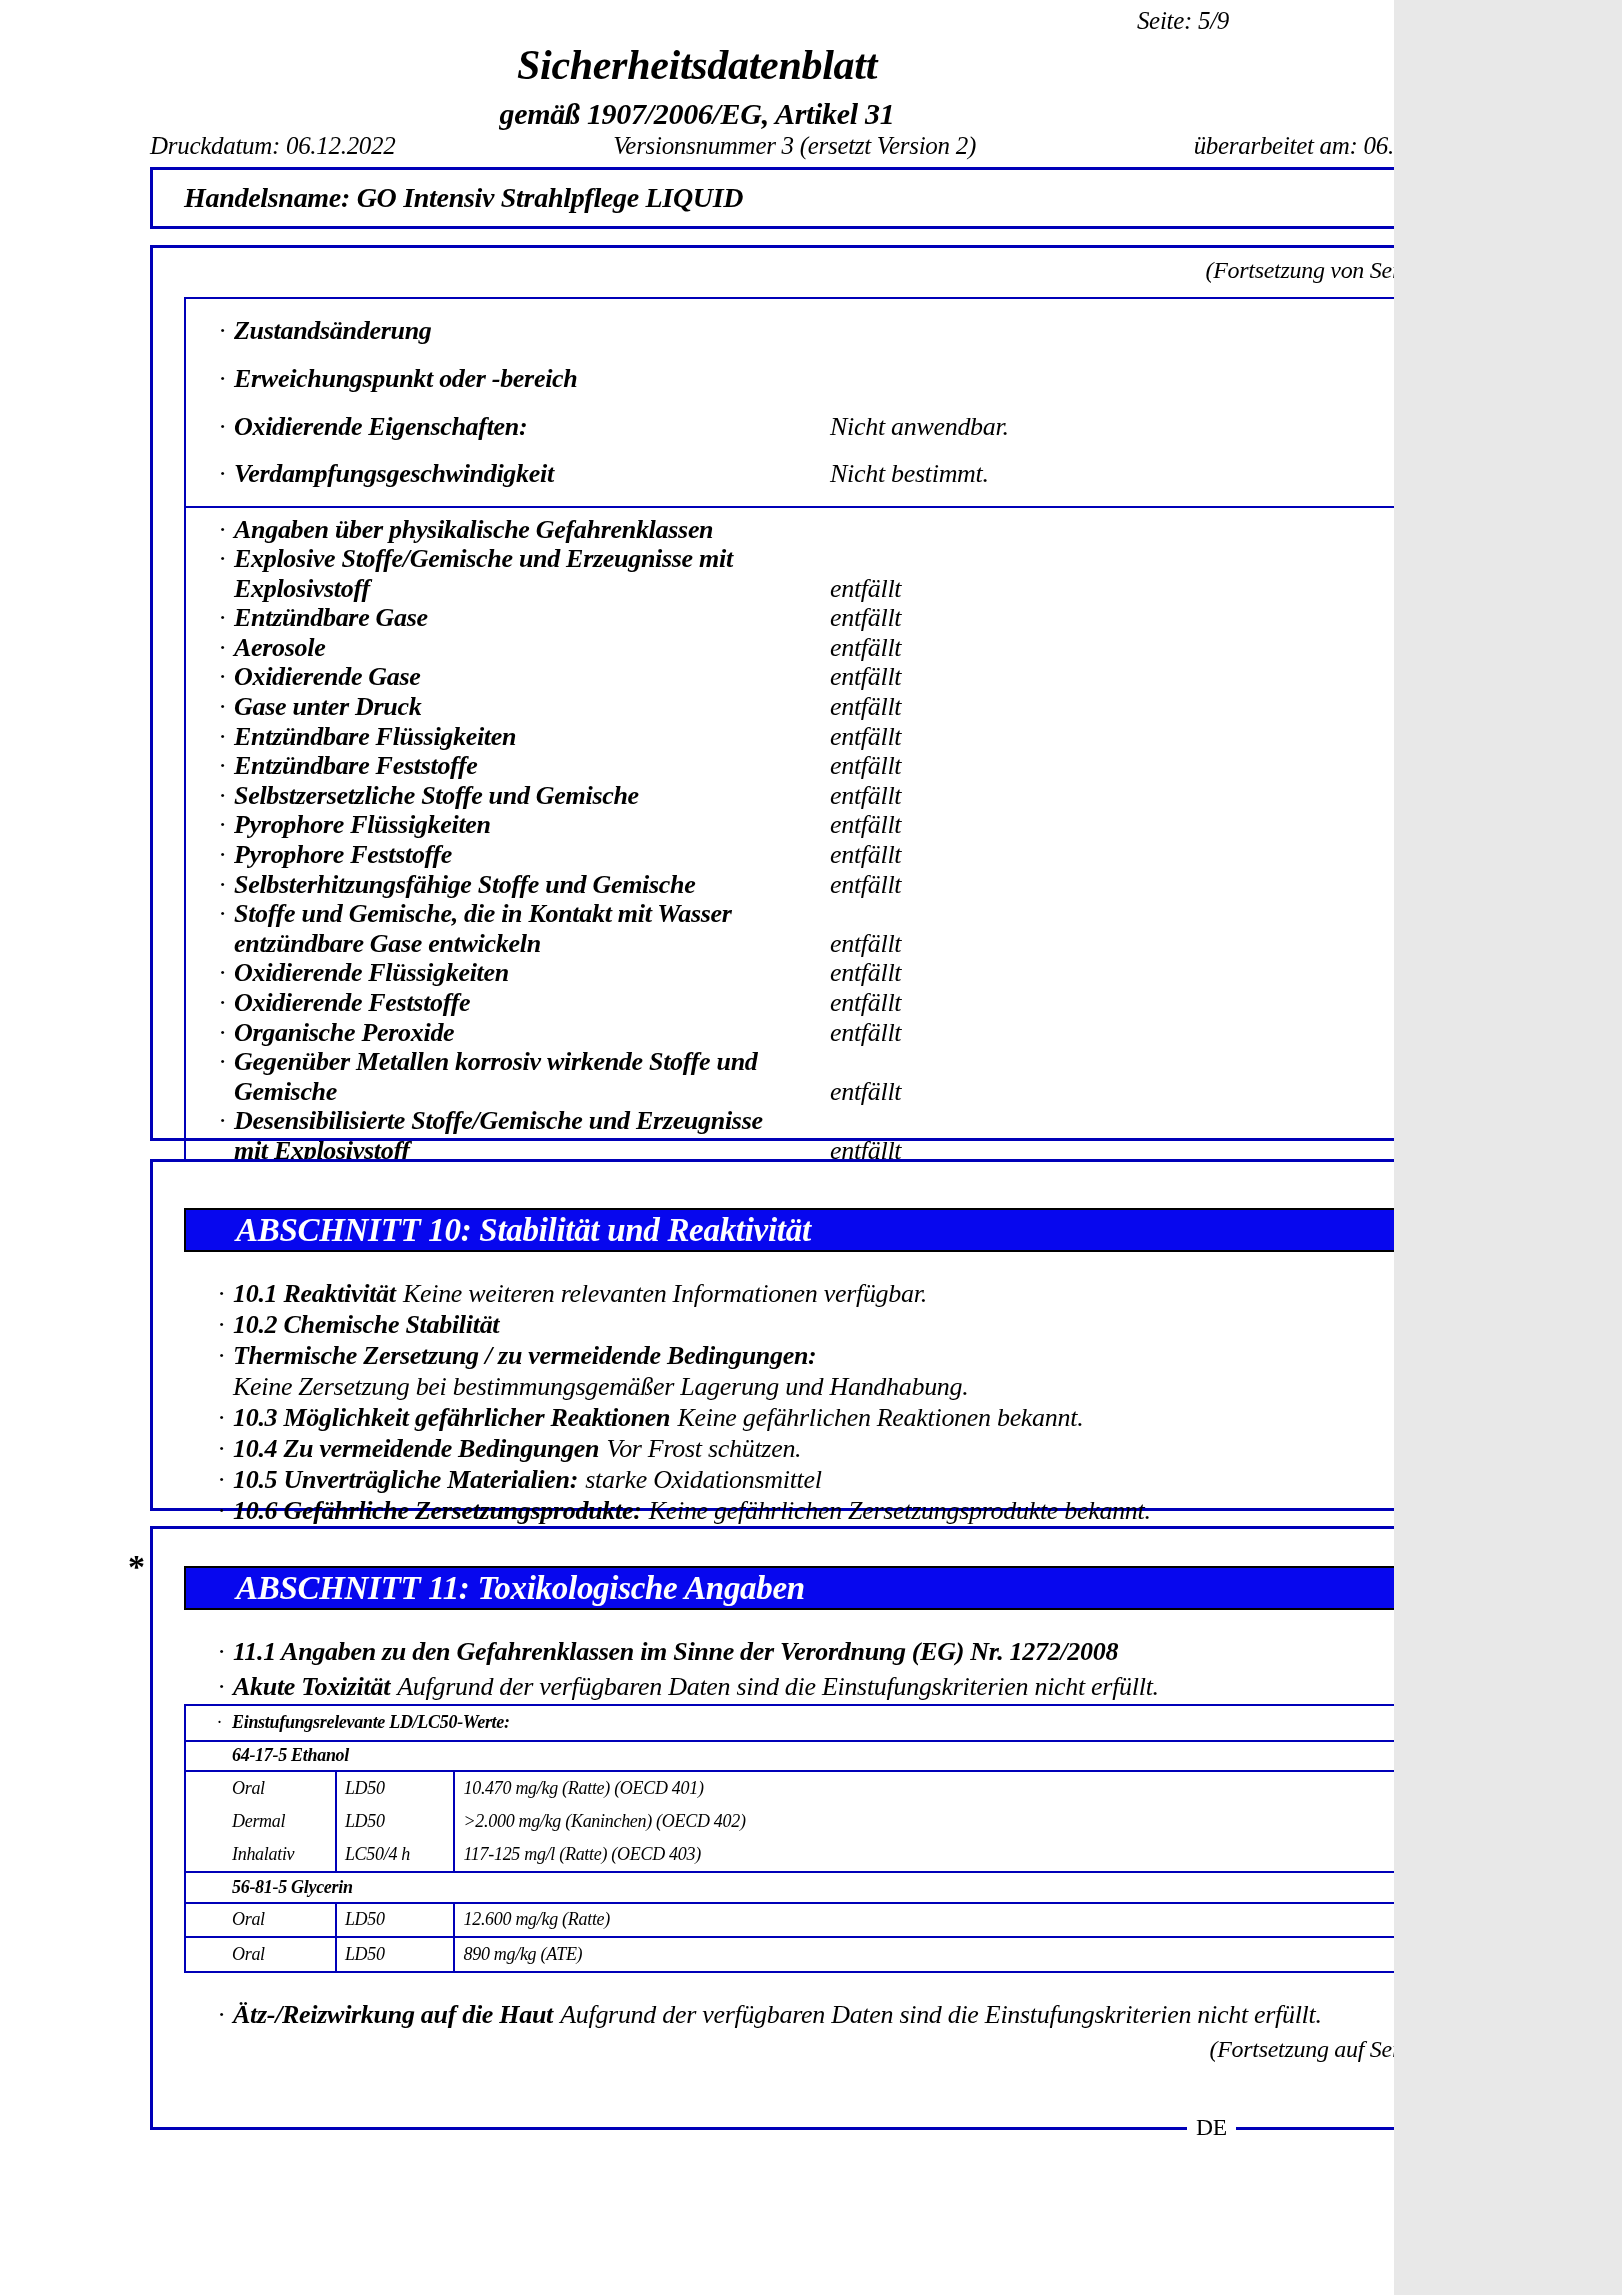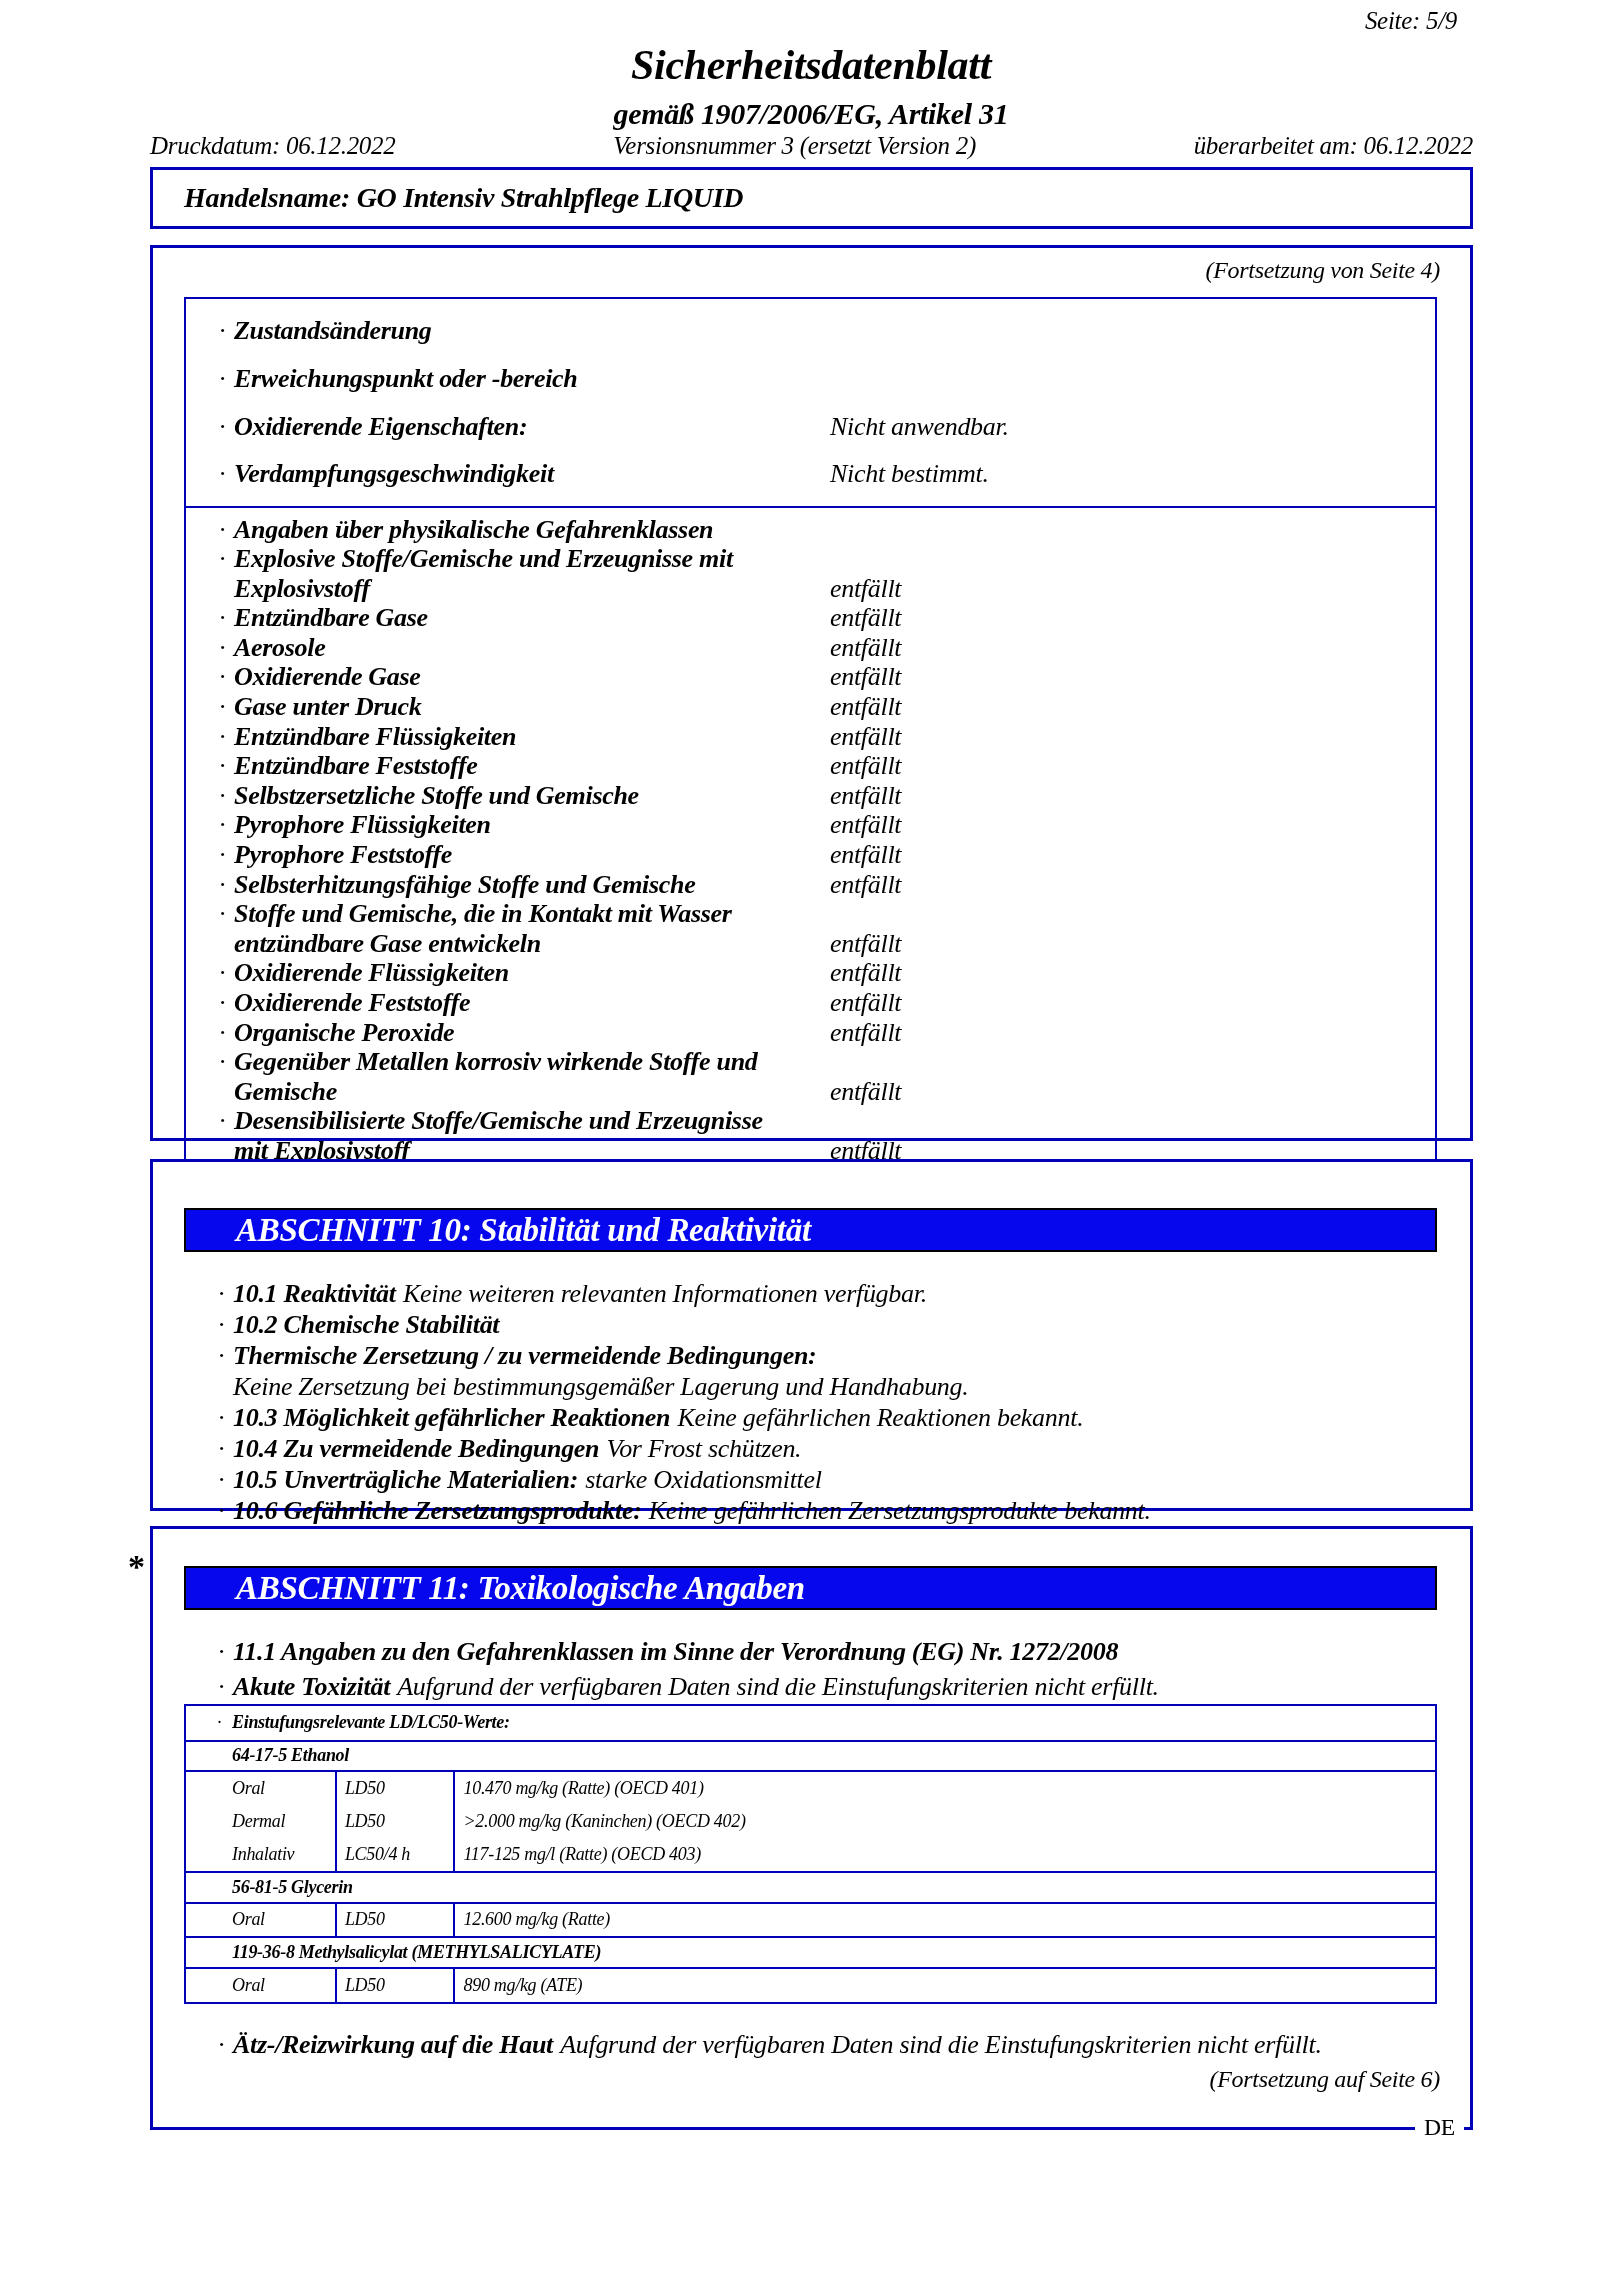--- a/index.html
+++ b/index.html
@@ -4,21 +4,21 @@
 <style>
   :root{
     --border-blue:#0000b8;
     --bar-blue:#0707ee;
     --bar-text:#ffffff;
     --text:#000000;
     --page-bg:#ffffff;
   }
   html,body{margin:0;padding:0;background:#e8e8e8;}
   .page{
-    position:relative;width:1622px;height:2295px;background:var(--page-bg);
+    position:relative;width:1394px;height:2295px;background:var(--page-bg);
     font-family:"Liberation Serif","DejaVu Serif",serif;
     font-style:italic;color:var(--text);overflow:hidden;
     letter-spacing:-0.3px;
   }
   
   .page-label{position:absolute;top:6.5px;right:165px;font-size:25px;}
   .doc-title{position:absolute;top:41px;left:0;width:100%;text-align:center;font-size:42px;font-weight:bold;}
   .doc-subtitle{position:absolute;top:97px;left:0;width:100%;text-align:center;font-size:30px;font-weight:bold;}
   .info-row{position:absolute;top:132px;left:150px;width:1323px;display:flex;justify-content:space-between;font-size:25px;}
   
@@ -274,21 +274,20 @@
         <div class="c3">117-125 mg/l (Ratte) (OECD 403)</div>
       </div>
 
       <div class="ldname">56-81-5 Glycerin</div>
       <div class="ldgrid">
         <div class="c1">Oral</div>
         <div class="c2">LD50</div>
         <div class="c3">12.600 mg/kg (Ratte)</div>
       </div>
 
-      <div class="ldname">119-36-8 Methylsalicylat (METHYLSALICYLATE)</div>
       <div class="ldgrid last">
         <div class="c1">Oral</div>
         <div class="c2">LD50</div>
         <div class="c3">890 mg/kg (ATE)</div>
       </div>
     </div>
 
     <div class="tlines outro">
       <div class="tline">
         <span class="blt">·</span><span class="tbold">Ätz-/Reizwirkung auf die Haut</span><span>Aufgrund der verfügbaren Daten sind die Einstufungskriterien nicht erfüllt.</span>

